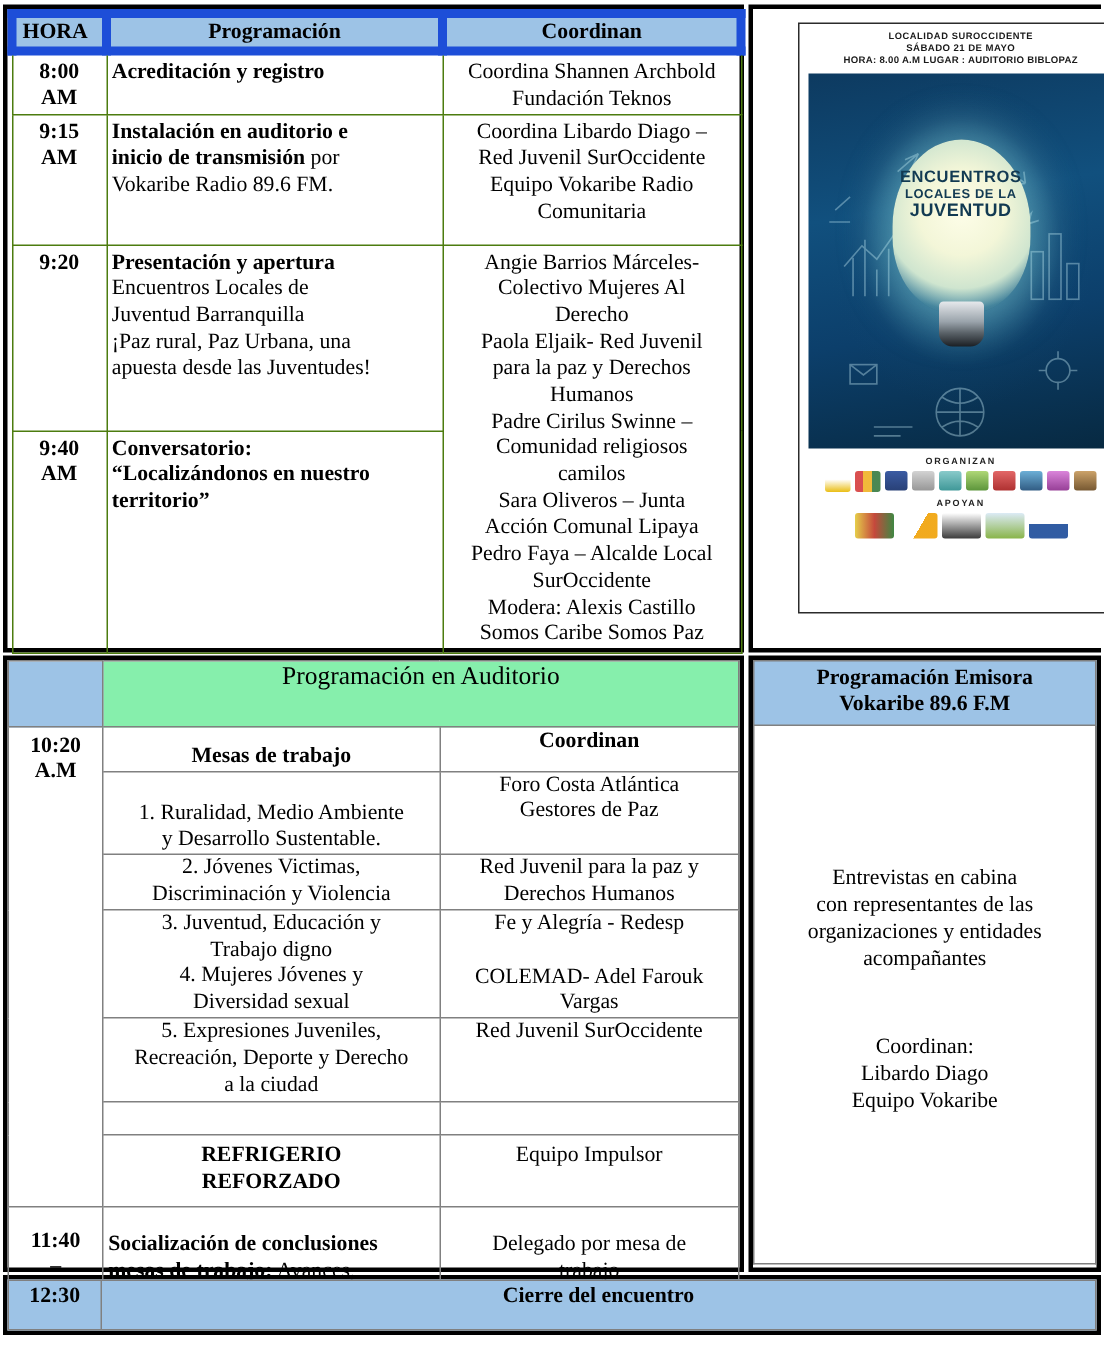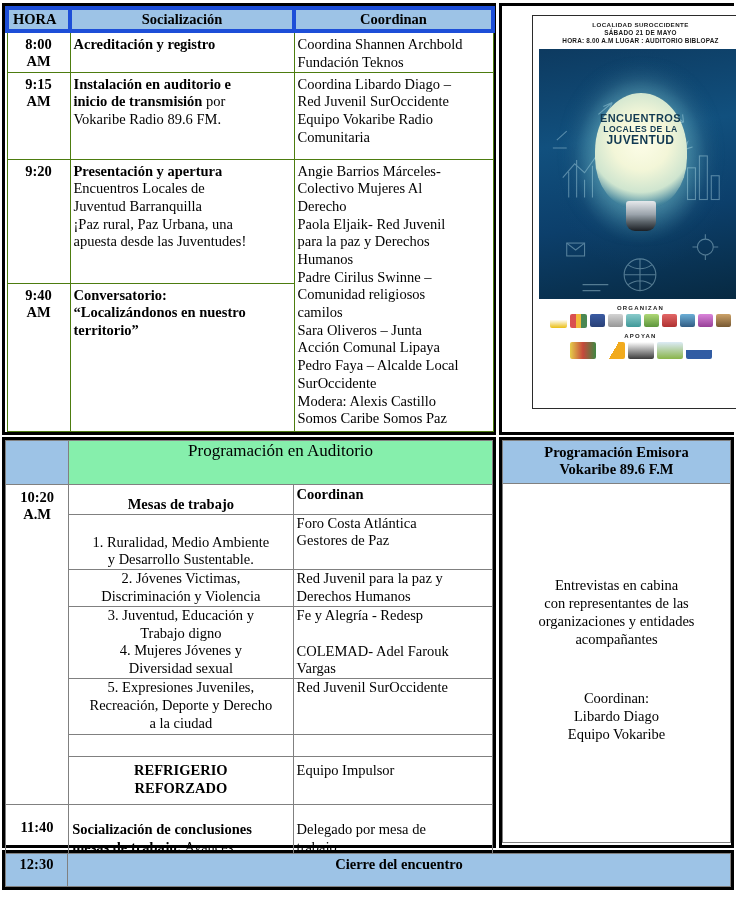--- a/index.html
+++ b/index.html
@@ -68,21 +68,21 @@
   .c-hora  { width: 63px; }
   .c-prog  { width: 224px; }
   .c-coord { width: 199px; }
 
   th.hcell {
     background: #9DC3E6;
     text-align: center;
     font-weight: bold;
     font-size: 14.5px;
     padding: 1px 2px 2px 2px;
-    border: 4px solid #1d4ed8;
+    border: 6px solid #1d4ed8;
     line-height: 1.12;
   }
   th.hcell.left { text-align: left; padding-left: 4px; }
 
   td.hora {
     text-align: center;
     font-weight: bold;
     font-size: 14.5px;
     line-height: 1.18;
     padding-top: 3px;
@@ -90,21 +90,21 @@
   td.prog {
     font-size: 14.5px;
     line-height: 1.22;
     padding-top: 3px;
     text-align: left;
   }
   td.prog.ctr { text-align: center; }
   td.coord {
     font-size: 14.5px;
     line-height: 1.22;
-    text-align: left;
+    text-align: center;
     padding-top: 3px;
   }
   .b { font-weight: bold; }
 
   
   .poster-panel {
     position: absolute;
     left: 526px; top: 6px;
     width: 229px; height: 426px;
     background: #ffffff;
@@ -272,21 +272,21 @@
 
   <table class="tbl main-tbl">
     <colgroup>
         <col class="c-hora">
         <col class="c-prog">
         <col class="c-coord">
       </colgroup>
     <thead>
       <tr>
         <th class="hcell left">HORA</th>
-        <th class="hcell">Socialización</th>
+        <th class="hcell">Programación</th>
         <th class="hcell">Coordinan</th>
       </tr>
     </thead>
     <tbody>
       <tr style="height:37px">
         <td class="hora">
           <div>8:00</div>
           <div>AM</div>
         </td>
         <td class="prog">

